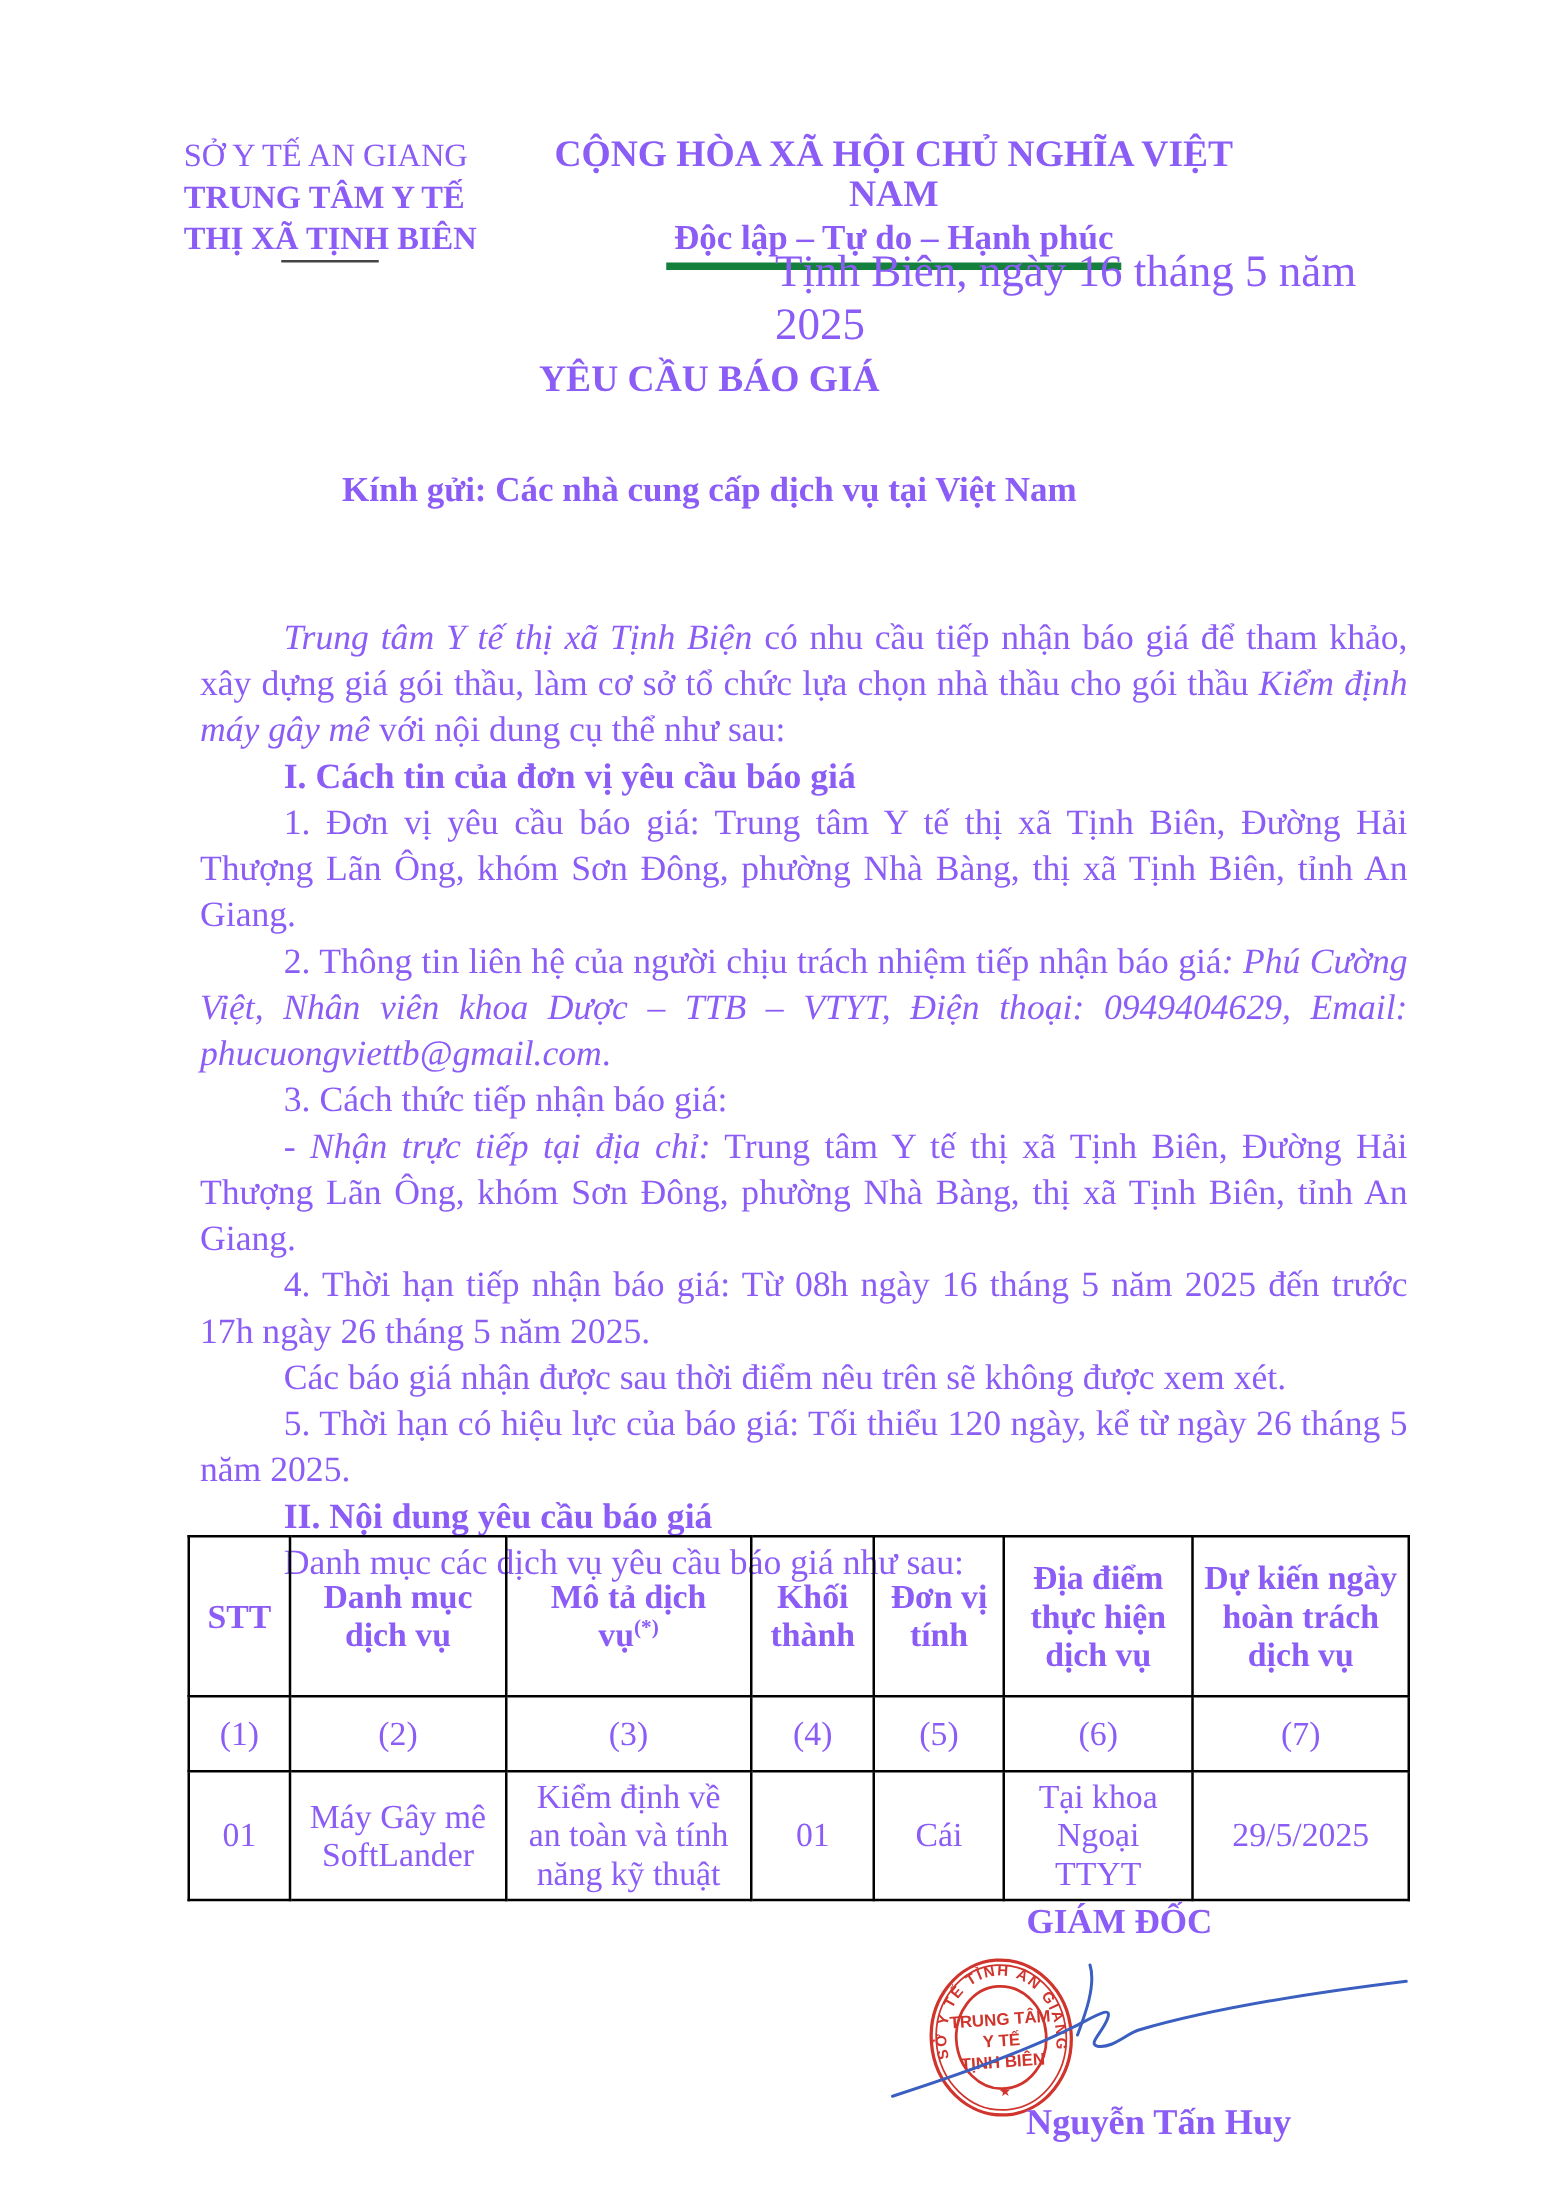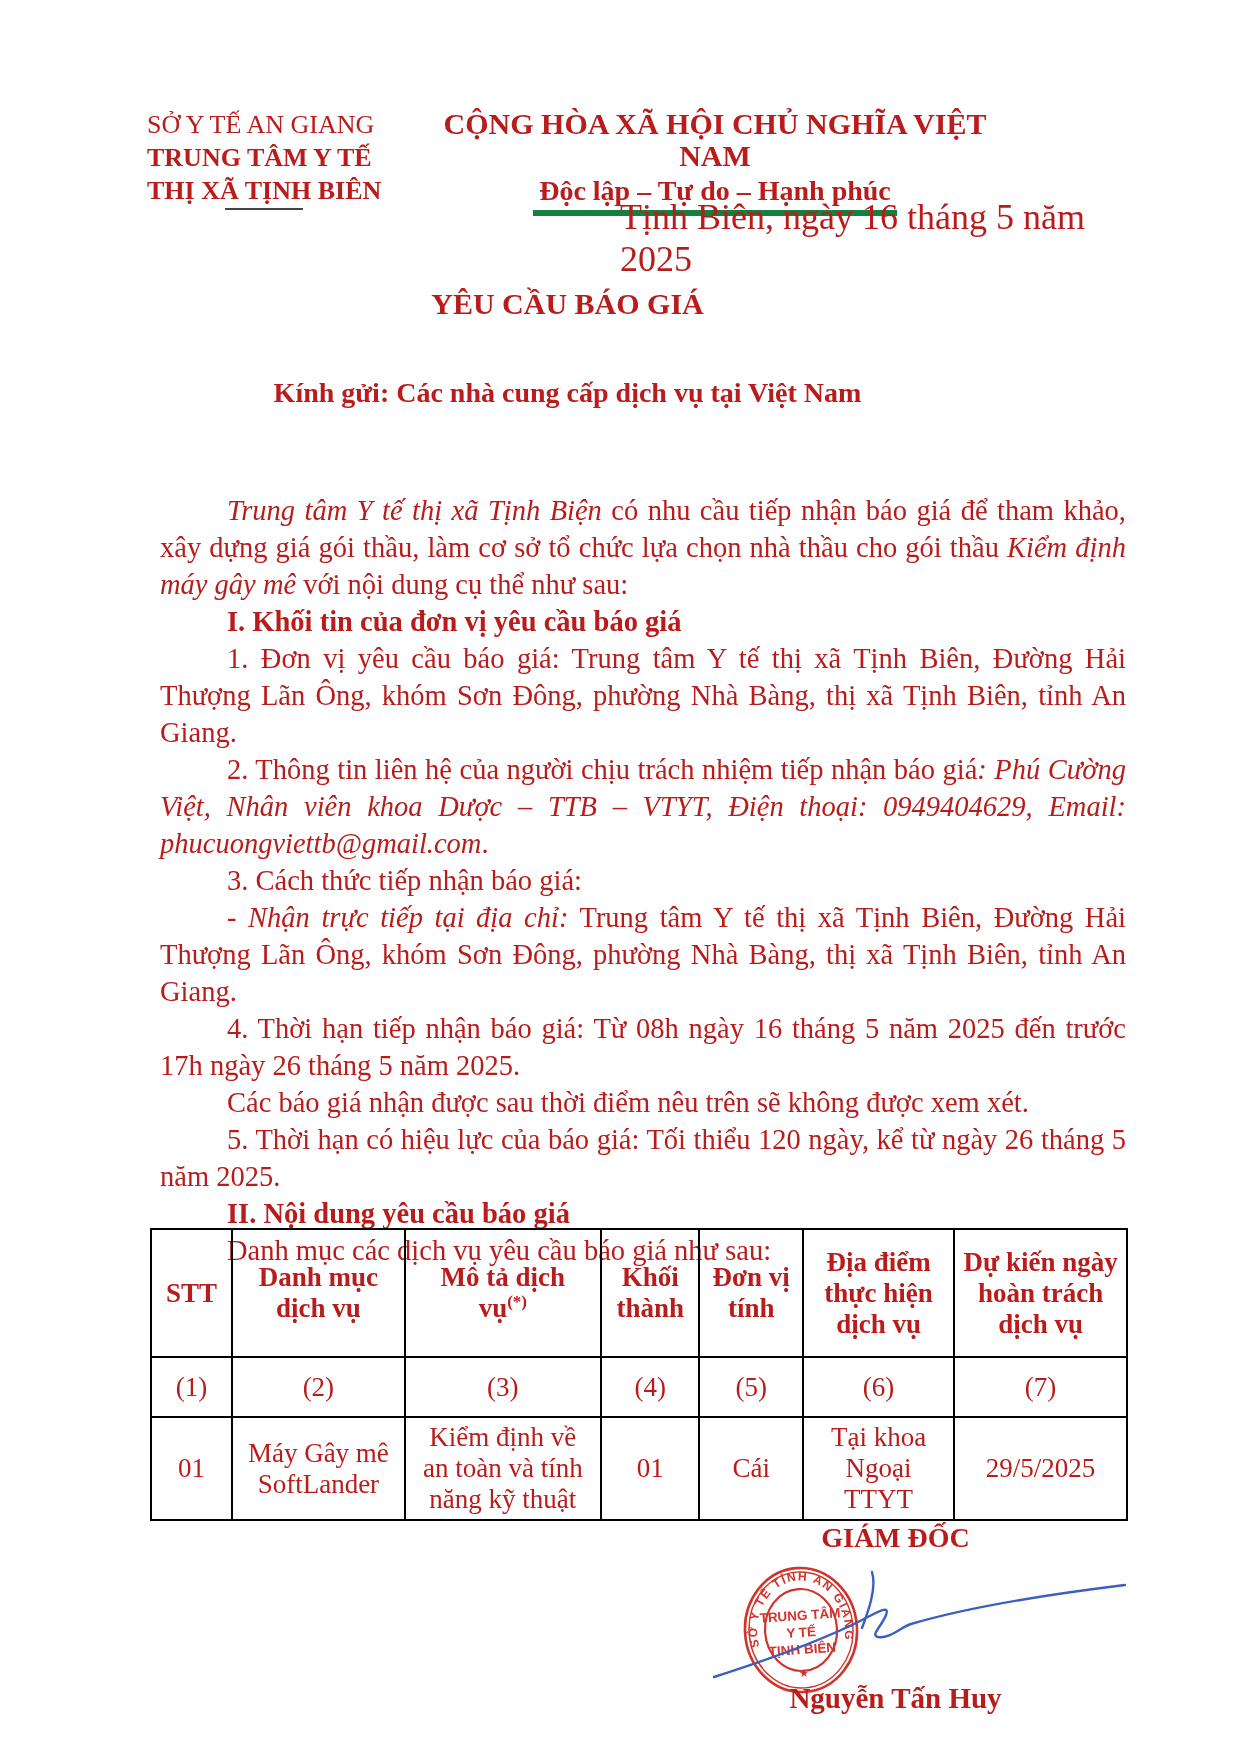--- a/index.html
+++ b/index.html
@@ -1,21 +1,21 @@
 <!DOCTYPE html>
 <html><head>
 <meta charset="utf-8">
 <style>
   html,body{margin:0;padding:0;background:#ffffff;}
   .page{
     position:relative;
     width:1135px;height:1755px;
     background:#ffffff;
     font-family:"Liberation Serif", serif;
-    color:#b91c1c;
+    color:#8b5cf6;
     overflow:hidden;
   }
   
   .hdr-left{
     position:absolute;top:108px;left:147px;
     font-size:26px;line-height:33px;text-align:left;white-space:nowrap;
   }
   .hdr-left .plain{font-weight:normal;}
   .hdr-left .bold{font-weight:bold;}
   .hl-rule{width:78px;border-bottom:2px solid #444;margin:1px auto 0 auto;}
@@ -69,21 +69,21 @@
   sup{font-size:17px;line-height:0;}
   
   .sig-title{
     position:absolute;top:1522px;left:758px;width:275px;
     text-align:center;font-weight:bold;font-size:28px;
   }
   .stamp-wrap{position:absolute;top:1564px;left:740px;width:122px;height:132px;}
   .sign-wrap{position:absolute;top:1558px;left:700px;width:432px;height:132px;}
   .sig-name{
     position:absolute;top:1682px;left:758px;width:275px;
-    text-align:center;font-weight:bold;font-size:29px;
+    text-align:right;font-weight:bold;font-size:29px;
   }
   .stamp-center{
     font-family:"Liberation Sans", sans-serif;font-weight:bold;
   }
 </style>
 </head>
 <body>
 
 <div class="page">
 
@@ -101,21 +101,21 @@
     </div>
   </div>
 
   <div class="date-line">Tịnh Biên, ngày 16 tháng 5 năm 2025</div>
 
   <div class="doc-title">YÊU CẦU BÁO GIÁ</div>
   <div class="recipient">Kính gửi: Các nhà cung cấp dịch vụ tại Việt Nam</div>
 
   <div class="body-block">
     <p class="para"><span class="it">Trung tâm Y tế thị xã Tịnh Biện</span><span> có nhu cầu tiếp nhận báo giá để tham khảo, xây dựng giá gói thầu, làm cơ sở tổ chức lựa chọn nhà thầu cho gói thầu </span><span class="it">Kiểm định máy gây mê</span><span> với nội dung cụ thể như sau:</span></p>
-    <p class="para bold">I. Khối tin của đơn vị yêu cầu báo giá</p>
+    <p class="para bold">I. Cách tin của đơn vị yêu cầu báo giá</p>
     <p class="para">1. Đơn vị yêu cầu báo giá: Trung tâm Y tế thị xã Tịnh Biên, Đường Hải Thượng Lãn Ông, khóm Sơn Đông, phường Nhà Bàng, thị xã Tịnh Biên, tỉnh An Giang.</p>
     <p class="para"><span>2. Thông tin liên hệ của người chịu trách nhiệm tiếp nhận báo giá</span><span class="it">: Phú Cường Việt, Nhân viên khoa Dược – TTB – VTYT, Điện thoại: 0949404629, Email: phucuongviettb@gmail.com</span><span>.</span></p>
     <p class="para">3. Cách thức tiếp nhận báo giá:</p>
     <p class="para"><span class="it">- Nhận trực tiếp tại địa chỉ:</span><span> Trung tâm Y tế thị xã Tịnh Biên, Đường Hải Thượng Lãn Ông, khóm Sơn Đông, phường Nhà Bàng, thị xã Tịnh Biên, tỉnh An Giang.</span></p>
     <p class="para">4. Thời hạn tiếp nhận báo giá: Từ 08h ngày 16 tháng 5 năm 2025 đến trước 17h  ngày 26 tháng 5 năm 2025.</p>
     <p class="para">Các báo giá nhận được sau thời điểm nêu trên sẽ không được xem xét.</p>
     <p class="para">5. Thời hạn có hiệu lực của báo giá: Tối thiểu 120 ngày, kể từ ngày 26 tháng 5 năm 2025.</p>
     <p class="para bold">II. Nội dung yêu cầu báo giá</p>
     <p class="para">Danh mục các dịch vụ yêu cầu báo giá như sau:</p>
   </div>

